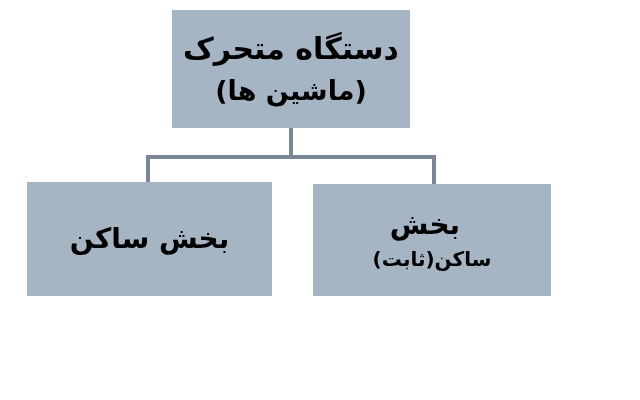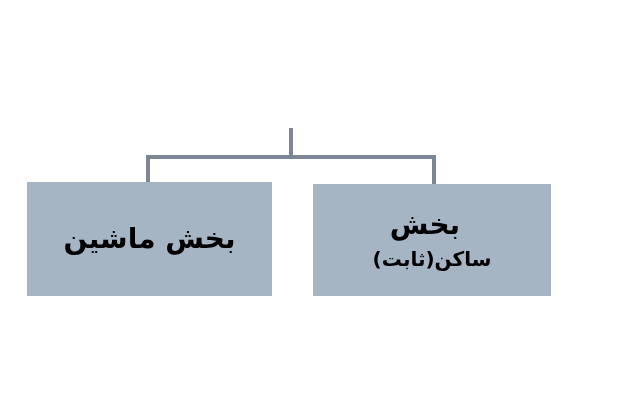--- a/index.html
+++ b/index.html
@@ -121,23 +121,27 @@
 </head>
 <body>
 
 <div id="diagram-canvas">
 
   <div class="connector-seg" id="connector-stem"></div>
   <div class="connector-seg" id="connector-bar"></div>
   <div class="connector-seg" id="connector-drop-left"></div>
   <div class="connector-seg" id="connector-drop-right"></div>
 
+  <div class="node-box" id="node-root">
+    <span class="node-line line-1">دستگاه متحرک</span>
+    <span class="node-line line-2">(ماشین ها)</span>
+  </div>
 
   <div class="node-box" id="node-moving">
-    <span class="node-line line-1">بخش ماشین</span>
+    <span class="node-line line-1">بخش ساکن</span>
   </div>
 
   <div class="node-box" id="node-static">
     <span class="node-line line-1">بخش</span>
     <span class="node-line line-2">ساکن(ثابت)</span>
   </div>
 
 </div>
 
 </body></html>

